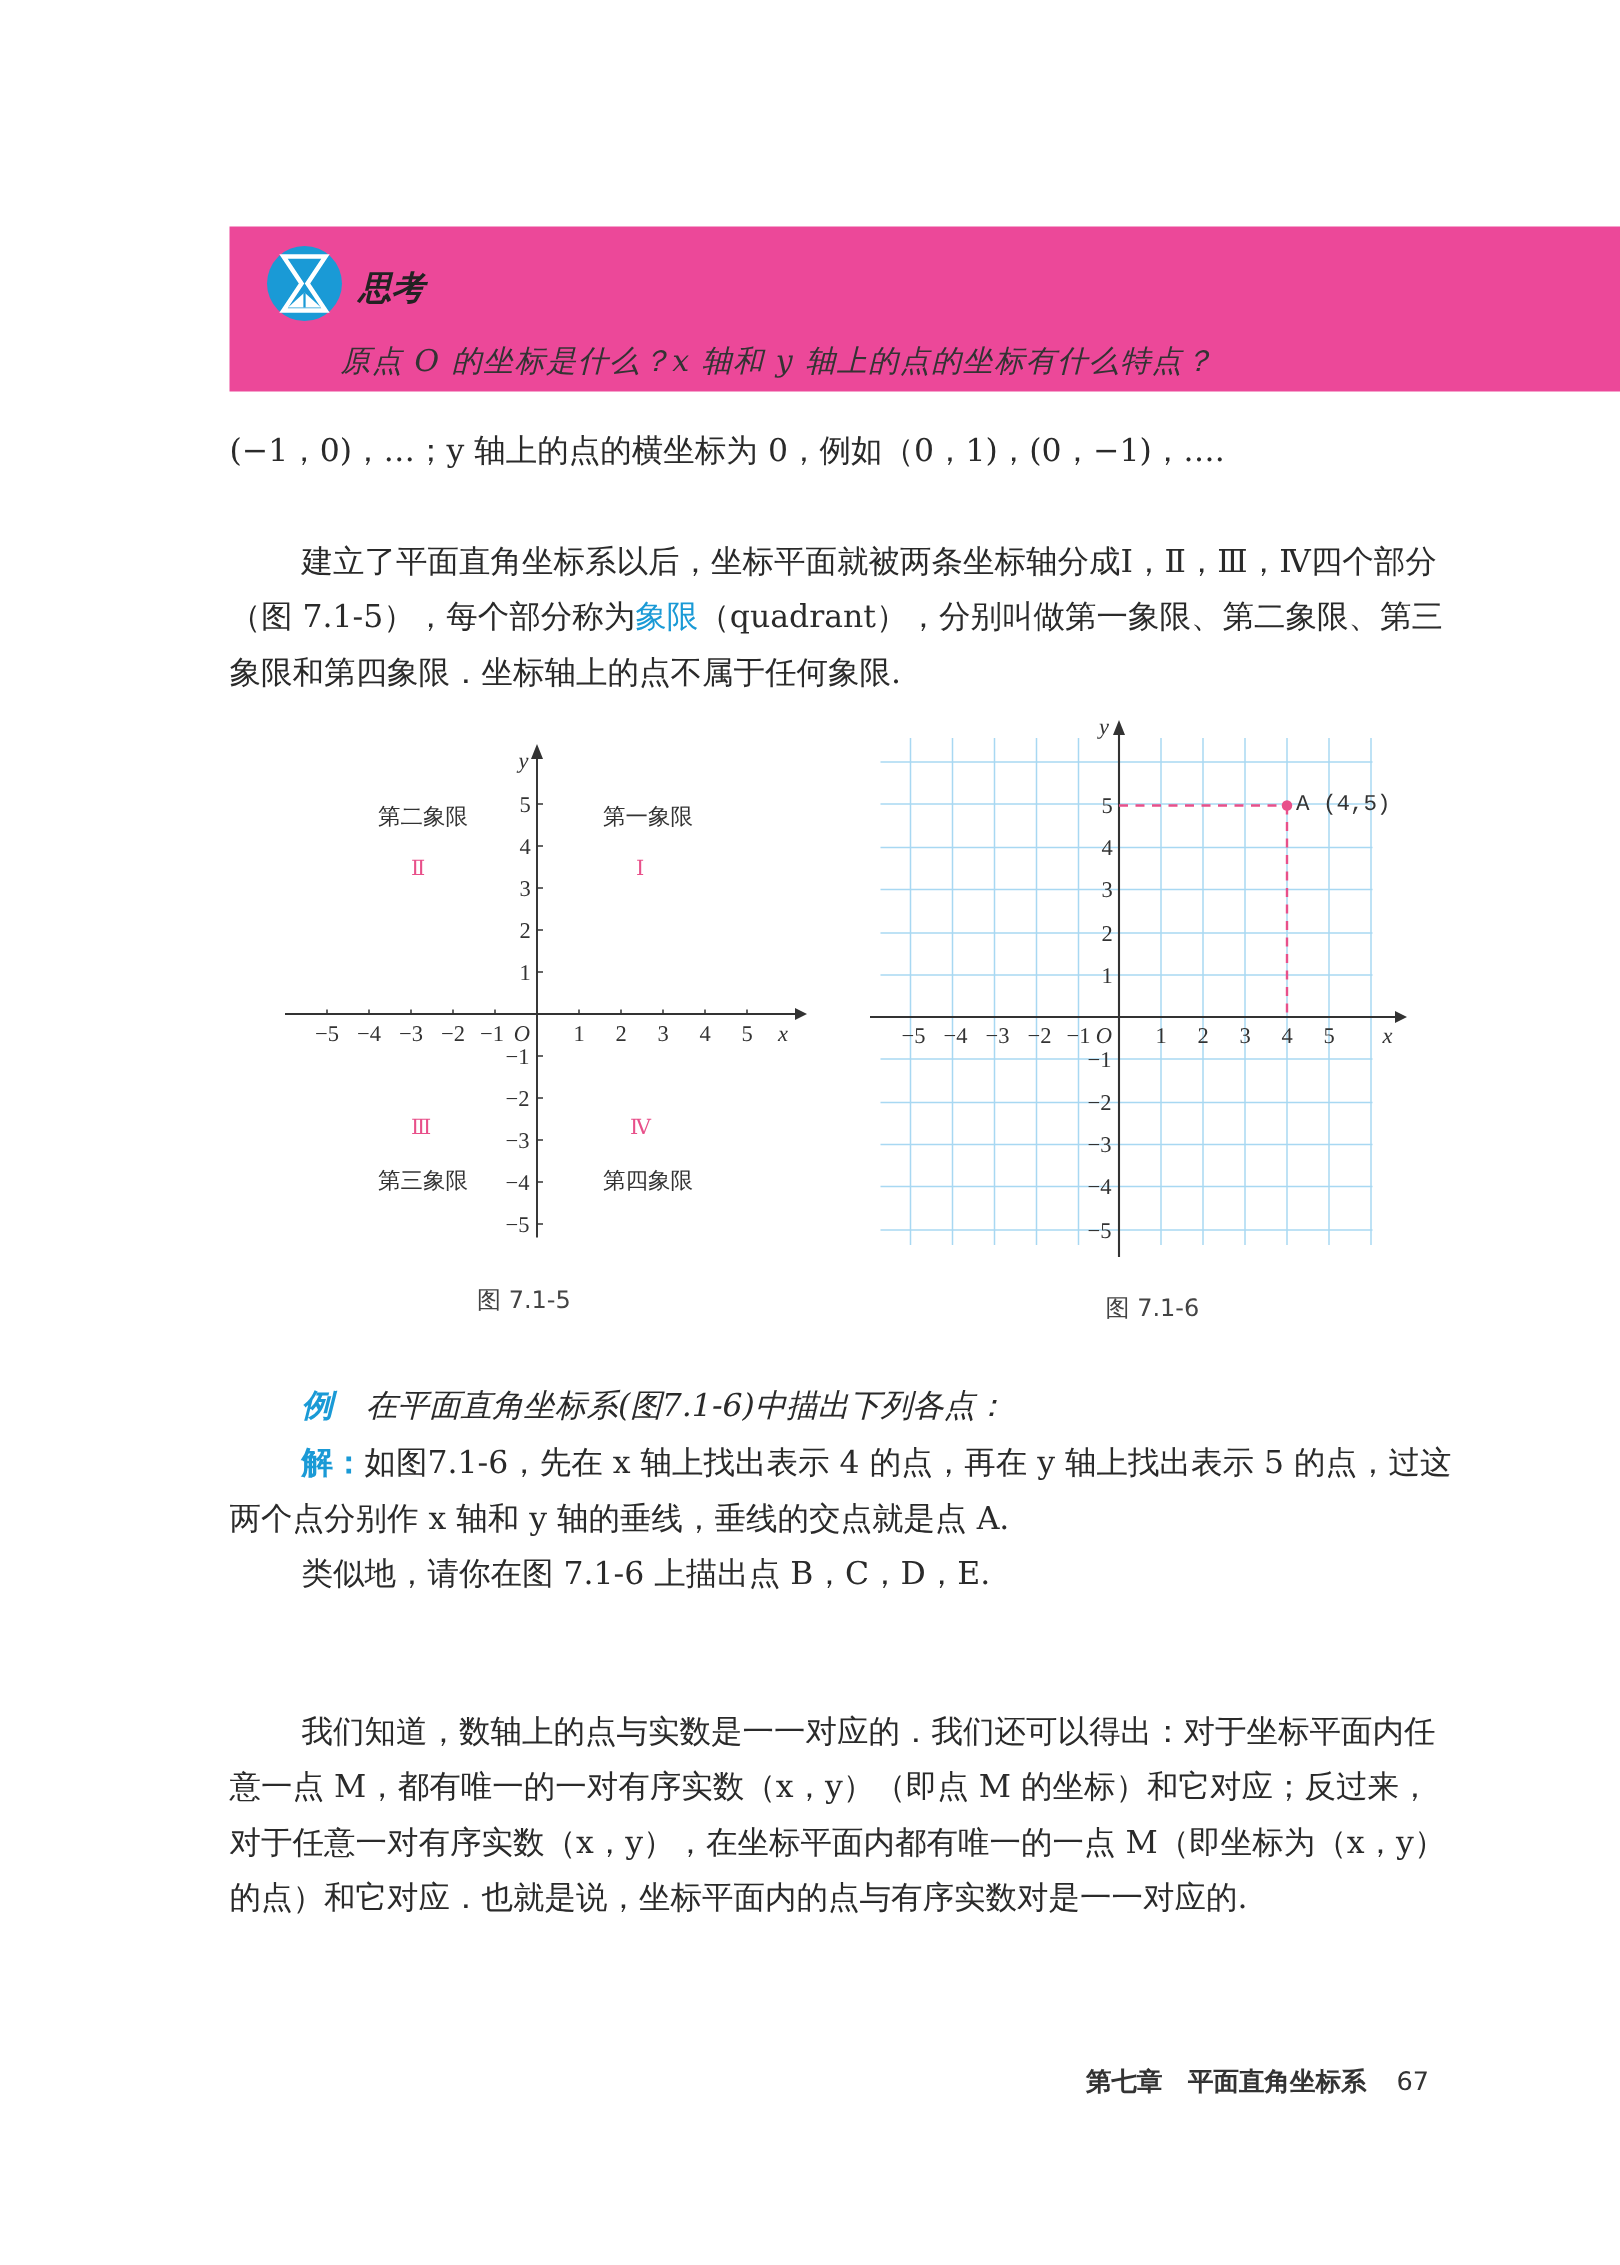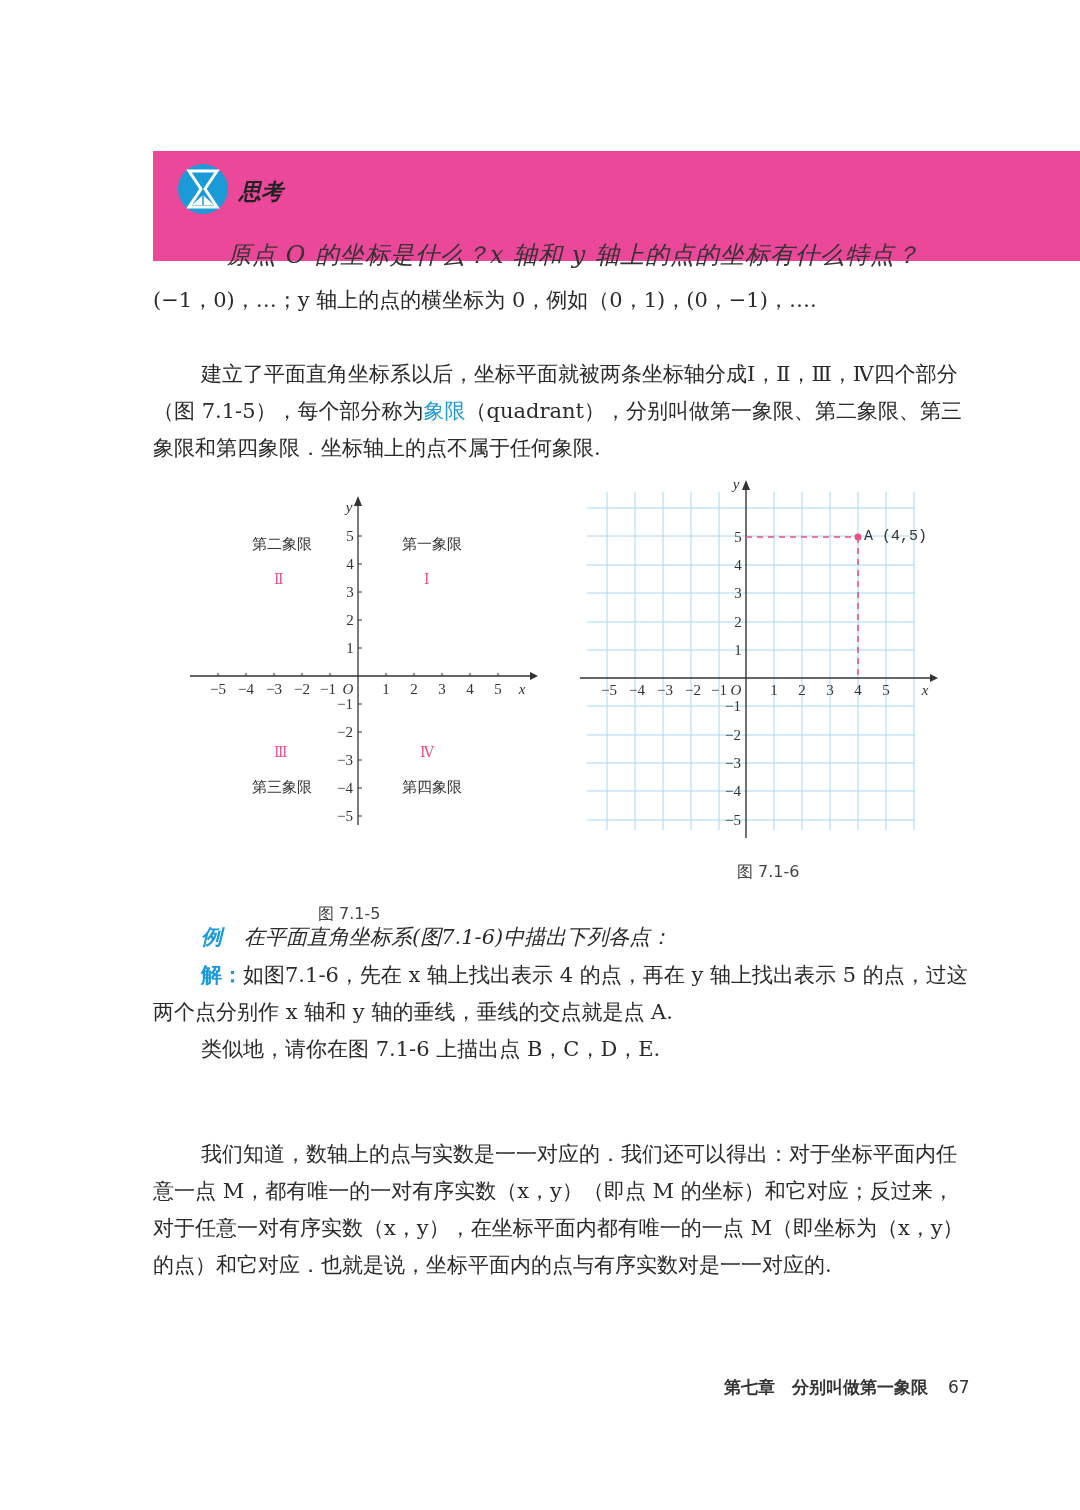--- a/index.html
+++ b/index.html
@@ -1,21 +1,21 @@
 <!DOCTYPE html>
 <html><head>
 <meta charset="utf-8">
 <style>
   html, body { margin:0; padding:0; }
   body { width:1080px; height:1510px; background:#ffffff; position:relative; overflow:hidden;
          font-family:"DejaVu Serif","Liberation Serif",serif; color:#2a2a2a; }
   .think-box { position:absolute; left:153px; top:151px; width:933px; height:110px; background:#ec4899;font-style:italic; }
   .think-icon { position:absolute; left:24px; top:12px; width:52px; height:52px; }
   .think-title { position:absolute; left:86px; top:26px; font-family:"DejaVu Sans","Liberation Sans",sans-serif; font-weight:bold; font-size:22px; color:#222; }
-  .think-q { position:absolute; left:74px; top:88px; font-size:24px; color:#333; letter-spacing:1px; }
+  .think-q { position:absolute; left:74px; top:76px; font-size:20px; color:#333; letter-spacing:1px; }
   .para { position:absolute; left:153px; width:815px; font-size:21px; line-height:37px; color:#2a2a2a; }
   .para p { margin:0; }
   .indent { text-indent:48px; }
   .blue { color:#1a9ad6; }
   .fig { position:absolute; }
   .caption { position:absolute; font-size:16px; color:#444; font-family:"DejaVu Sans","Liberation Sans",sans-serif; }
   .footer { position:absolute; left:724px; top:1376px; font-size:17px; font-family:"DejaVu Sans","Liberation Sans",sans-serif; color:#333; font-weight:bold; }
   .footer .num { margin-left:20px; font-weight:normal; font-size:17px; }
 </style>
 </head>
@@ -96,21 +96,21 @@
   </g>
 </svg>
 <div style="position:absolute; left:252px; top:535px; font-size:15px; color:#333;">第二象限</div>
 <div style="position:absolute; left:402px; top:535px; font-size:15px; color:#333;">第一象限</div>
 <div style="position:absolute; left:274px; top:571px; font-size:14px; color:#e8508a;">Ⅱ</div>
 <div style="position:absolute; left:424px; top:571px; font-size:14px; color:#e8508a;">Ⅰ</div>
 <div style="position:absolute; left:274px; top:744px; font-size:14px; color:#e8508a;">Ⅲ</div>
 <div style="position:absolute; left:420px; top:744px; font-size:14px; color:#e8508a;">Ⅳ</div>
 <div style="position:absolute; left:252px; top:778px; font-size:15px; color:#333;">第三象限</div>
 <div style="position:absolute; left:402px; top:778px; font-size:15px; color:#333;">第四象限</div>
-<div class="caption" style="left:318px; top:904px;">图 7.1-5</div>
+<div class="caption" style="left:318px; top:857px;">图 7.1-5</div>
 
 <svg class="fig" style="left:575px; top:470px;" width="370" height="375" viewBox="0 0 370 375">
   <g stroke="#a8d8f2" stroke-width="1">
     <line x1="12" y1="38" x2="340" y2="38"></line>
       <line x1="12" y1="66" x2="340" y2="66"></line>
     <line x1="12" y1="95" x2="340" y2="95"></line>
       <line x1="12" y1="123" x2="340" y2="123"></line>
     <line x1="12" y1="152" x2="340" y2="152"></line>
       <line x1="12" y1="180" x2="340" y2="180"></line>
     <line x1="12" y1="236" x2="340" y2="236"></line>
@@ -174,14 +174,14 @@
   <p style="padding-left:48px;font-style:italic;"><span class="blue" style="font-weight:bold; margin-right:22px;">例</span><span>在平面直角坐标系(图7.1-6)中描出下列各点：</span></p>
   <p class="indent"><span class="blue" style="font-weight:bold;">解：</span><span>如图7.1-6，先在 x 轴上找出表示 4 的点，再在 y 轴上找出表示 5 的点，过这两个点分别作 x 轴和 y 轴的垂线，垂线的交点就是点 A.</span></p>
   <p class="indent">类似地，请你在图 7.1-6 上描出点 B，C，D，E.</p>
 </div>
 
 <div class="para" style="top:1136px;">
   <p class="indent">我们知道，数轴上的点与实数是一一对应的．我们还可以得出：对于坐标平面内任意一点 M，都有唯一的一对有序实数（x，y）（即点 M 的坐标）和它对应；反过来，对于任意一对有序实数（x，y），在坐标平面内都有唯一的一点 M（即坐标为（x，y）的点）和它对应．也就是说，坐标平面内的点与有序实数对是一一对应的.</p>
 </div>
 
 <div class="footer">
-  <span>第七章　分别叫做第一象限</span><span class="num">67</span>
+  <span>第七章　平面直角坐标系</span><span class="num">67</span>
 </div>
 
 </body></html>

